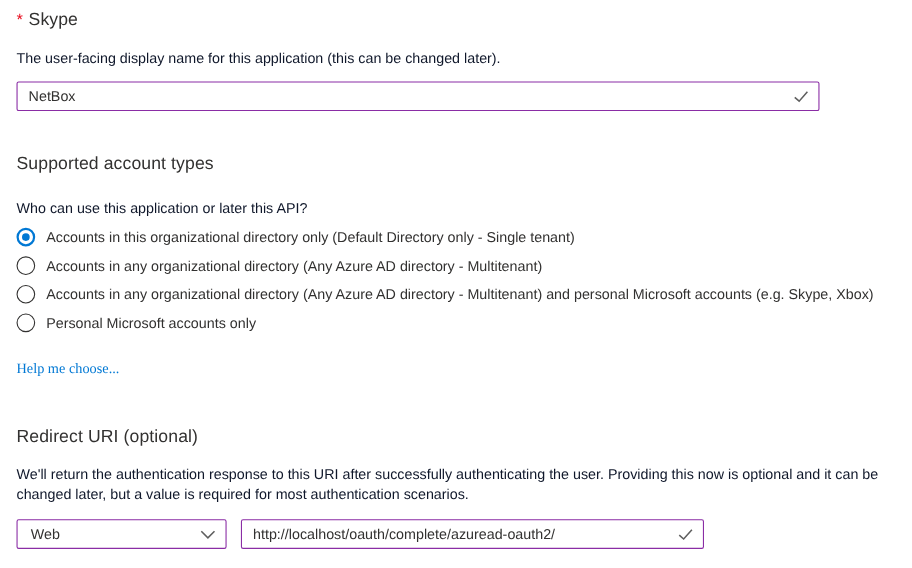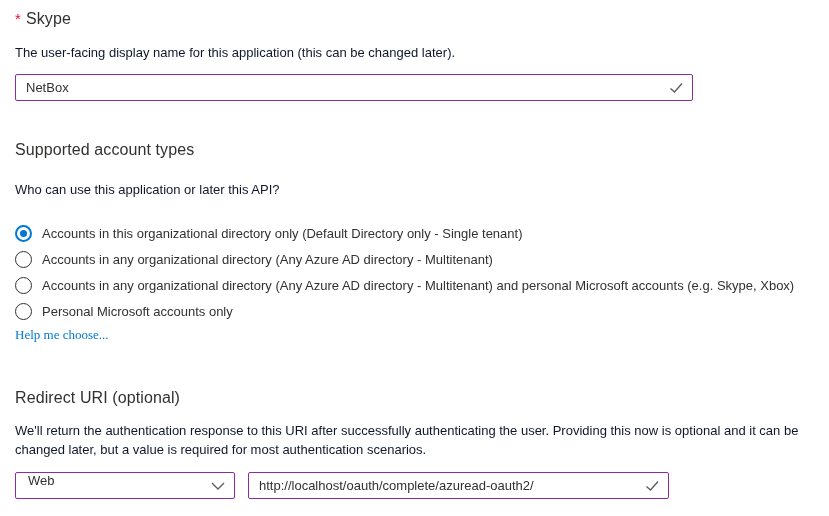--- a/index.html
+++ b/index.html
@@ -78,25 +78,25 @@
     font-size:13px;
     color:#0078d4;
     text-decoration:none;
     cursor:pointer;
   }
 
   .controls-row { display:flex; gap:13px; align-items:center; }
 
   .select-box {
     position:relative;
-    width:220px; height:27px;
+    width:191px; height:27px;
     border:1px solid #8a2da5;
     border-radius:2px;
     background:#fff;
-    display:flex; 
+    display:flex; align-items:center;
     padding:0 28px 0 12px;
     font-size:13px;
     color:#323130;
     cursor:pointer;
   }
   .select-box .chev {
     position:absolute; right:9px; top:50%;
     transform:translateY(-50%);
     display:flex; align-items:center;
     pointer-events:none;
@@ -106,34 +106,34 @@
 <body>
 
 <div class="page">
 
   <div class="abs section-title" style="top:10px;">
     <span class="required-star">*</span><span>Skype</span>
   </div>
 
   <div class="abs body-text" style="top:43px;">The user-facing display name for this application (this can be changed later).</div>
 
-  <div class="abs input-wrap" style="top:74px; width:678px;text-decoration:underline;">
+  <div class="abs input-wrap" style="top:74px; width:730px;text-decoration:underline;">
     <input class="text-input" type="text" value="NetBox" style="">
     <span class="trail-icon">
       <svg width="15" height="12" viewBox="0 0 15 12">
           <polyline points="1.5,6.5 5.5,10 13,1.5" fill="none" stroke="#5f5f5f" stroke-width="1.4"></polyline>
         </svg>
     </span>
   </div>
 
   <div class="abs section-title" style="top:141px;">Supported account types</div>
 
   <div class="abs body-text" style="top:180px;">Who can use this application or later this API?</div>
 
-  <div class="abs" style="top:220px;">
+  <div class="abs" style="top:202px;">
     <div class="radio-row">
       <span class="radio selected">
           <span class="dot"></span>
         </span>
       <span class="radio-label">Accounts in this organizational directory only (Default Directory only - Single tenant)</span>
     </div>
     <div class="radio-row">
       <span class="radio"></span>
       <span class="radio-label">Accounts in any organizational directory (Any Azure AD directory - Multitenant)</span>
     </div>

